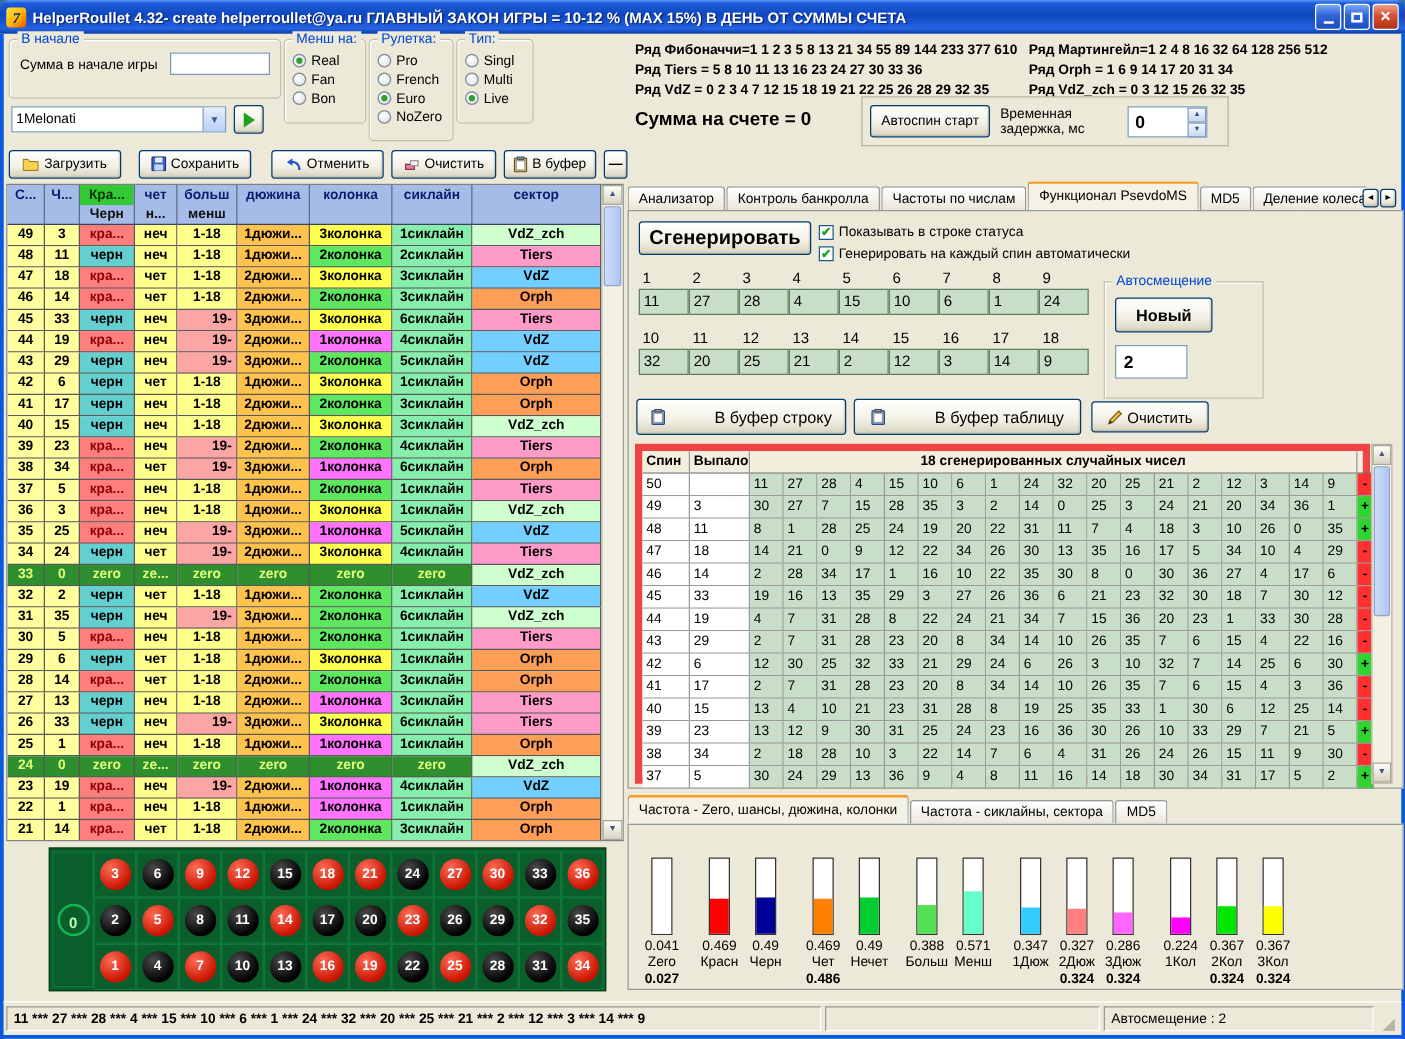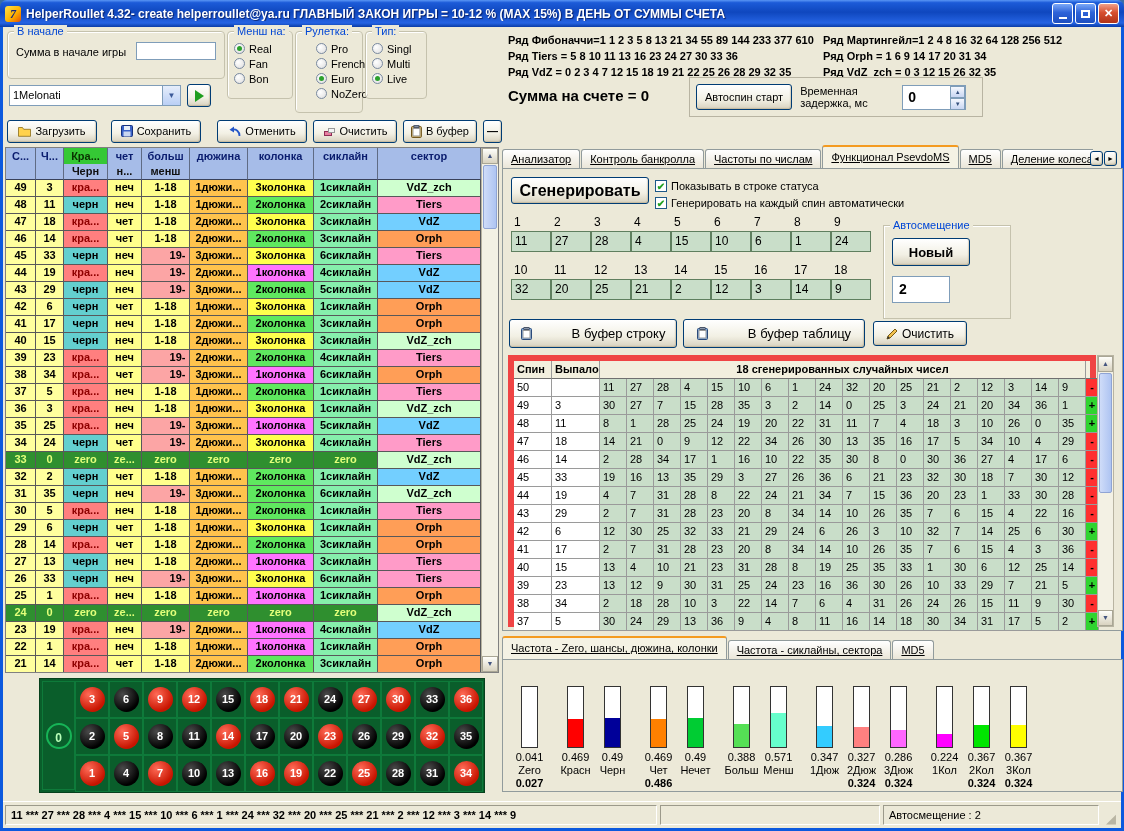--- a/index.html
+++ b/index.html
@@ -87,21 +87,21 @@
   .series{position:absolute;font-size:11px;font-weight:bold;line-height:16px;white-space:nowrap;color:#000;}
   .balance{position:absolute;left:505px;top:60px;font-size:15px;font-weight:bold;}
   .autobox{position:absolute;left:686px;top:50px;width:294px;height:40px;border:1px solid #B8B4A2;display:flex;align-items:center;gap:8px;padding:0 6px;box-sizing:border-box;}
   .btn-autospin{height:26px;padding:0 8px;}
   .delaylab{font-size:11px;width:94px;line-height:12px;}
   .spinbox{display:flex;border:1px solid #7F9DB9;background:#fff;height:25px;width:64px;box-sizing:border-box;}
   .spin-val{flex:1;font-size:14px;font-weight:bold;line-height:23px;padding-left:5px;}
   .spin-btns{width:15px;display:flex;flex-direction:column;}
   .sb-up,.sb-dn{flex:1;font-size:6px;text-align:center;background:linear-gradient(180deg,#F5F8FE,#C8D6F2);border:1px solid #7F9DB9;color:#35507E;line-height:10px;box-sizing:border-box;}
   
-  .tabs{position:absolute;display:flex;align-items:flex-end;overflow:hidden;height:23px;text-decoration:underline;}
+  .tabs{position:absolute;display:flex;align-items:flex-end;overflow:hidden;height:23px;}
   .maintabs{left:499px;top:118px;right:28px;}
   .freqtabs{left:499px;top:609px;right:28px;}
   .tab{height:19px;line-height:18px;padding:0 8px;font-size:11px;background:linear-gradient(180deg,#FFFFFF,#EAE6D8);
     border:1px solid #919B9C;border-bottom:none;border-radius:3px 3px 0 0;margin-right:1px;white-space:nowrap;color:#000;box-sizing:border-box;}
   .tab.act{height:23px;line-height:20px;background:#F4F2E4;border-top:2px solid #F49B21;font-weight:normal;}
   .tabscroll{position:absolute;right:4px;top:124px;display:flex;gap:1px;}
   .tsb{width:13px;height:15px;font-size:7px;padding:0;}
   .page{position:absolute;left:499px;top:141px;width:621px;height:463px;border:1px solid #919B9C;background:#ECE9D8;box-sizing:border-box;}
   .fpage{position:absolute;left:499px;top:632px;width:621px;height:133px;border:1px solid #919B9C;background:#ECE9D8;box-sizing:border-box;}
   
@@ -183,21 +183,21 @@
           </div>
           <div class="radio">
             <span class="rdot"></span>
             <span class="rlab">Bon</span>
           </div>
         </div>
     </div>
 
     <div class="gb" style="left:292px;top:4px;width:66px;height:80px;">
       <span class="gbl">Рулетка:</span>
-      <div style="position:absolute;top:9px;left:0;right:0;padding-left:14px;">
+      <div style="position:absolute;top:9px;left:0;right:0;">
           <div class="radio">
             <span class="rdot"></span>
             <span class="rlab">Pro</span>
           </div>
           <div class="radio">
             <span class="rdot"></span>
             <span class="rlab">French</span>
           </div>
           <div class="radio">
             <span class="rdot on"></span>

